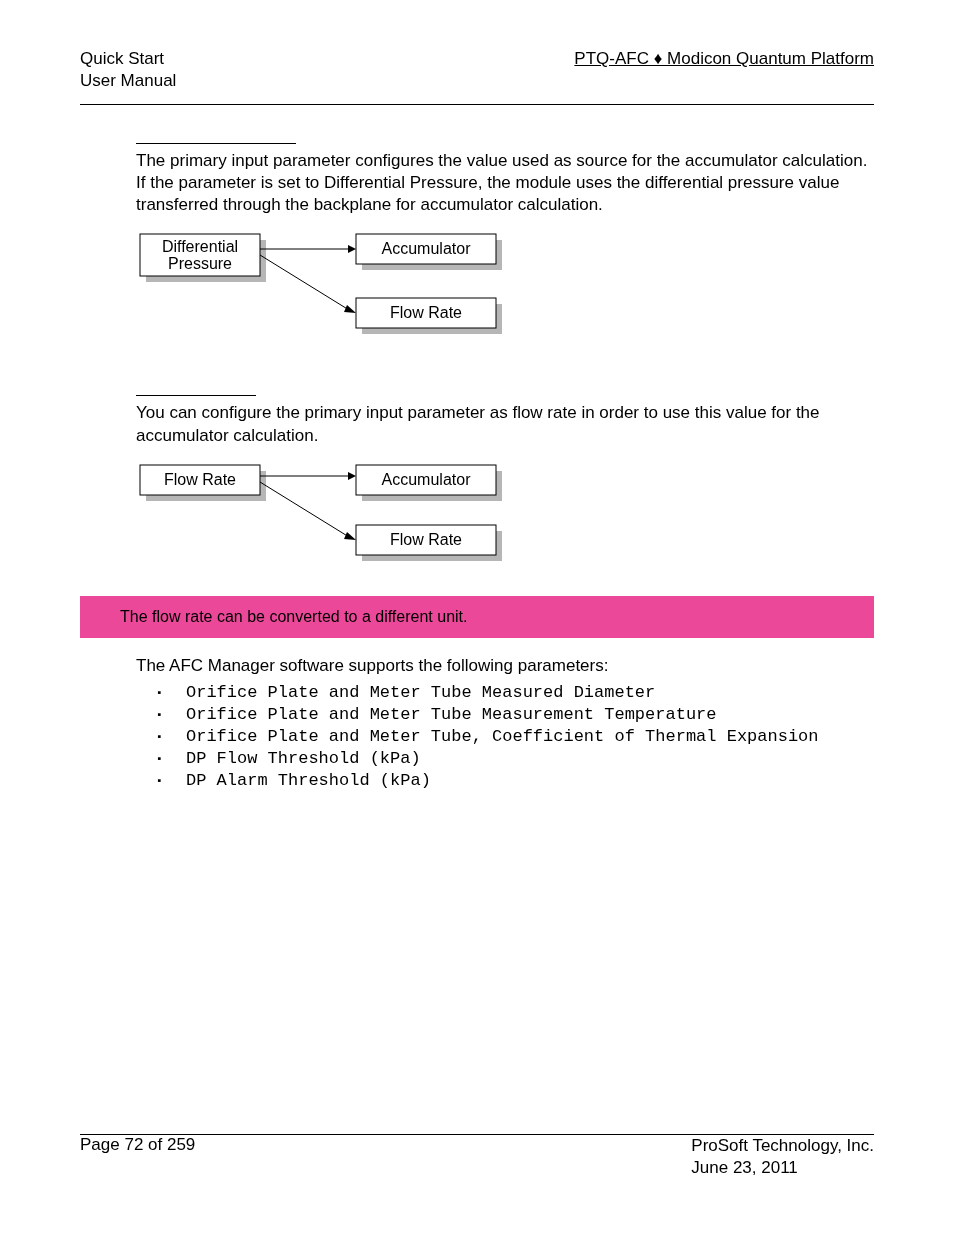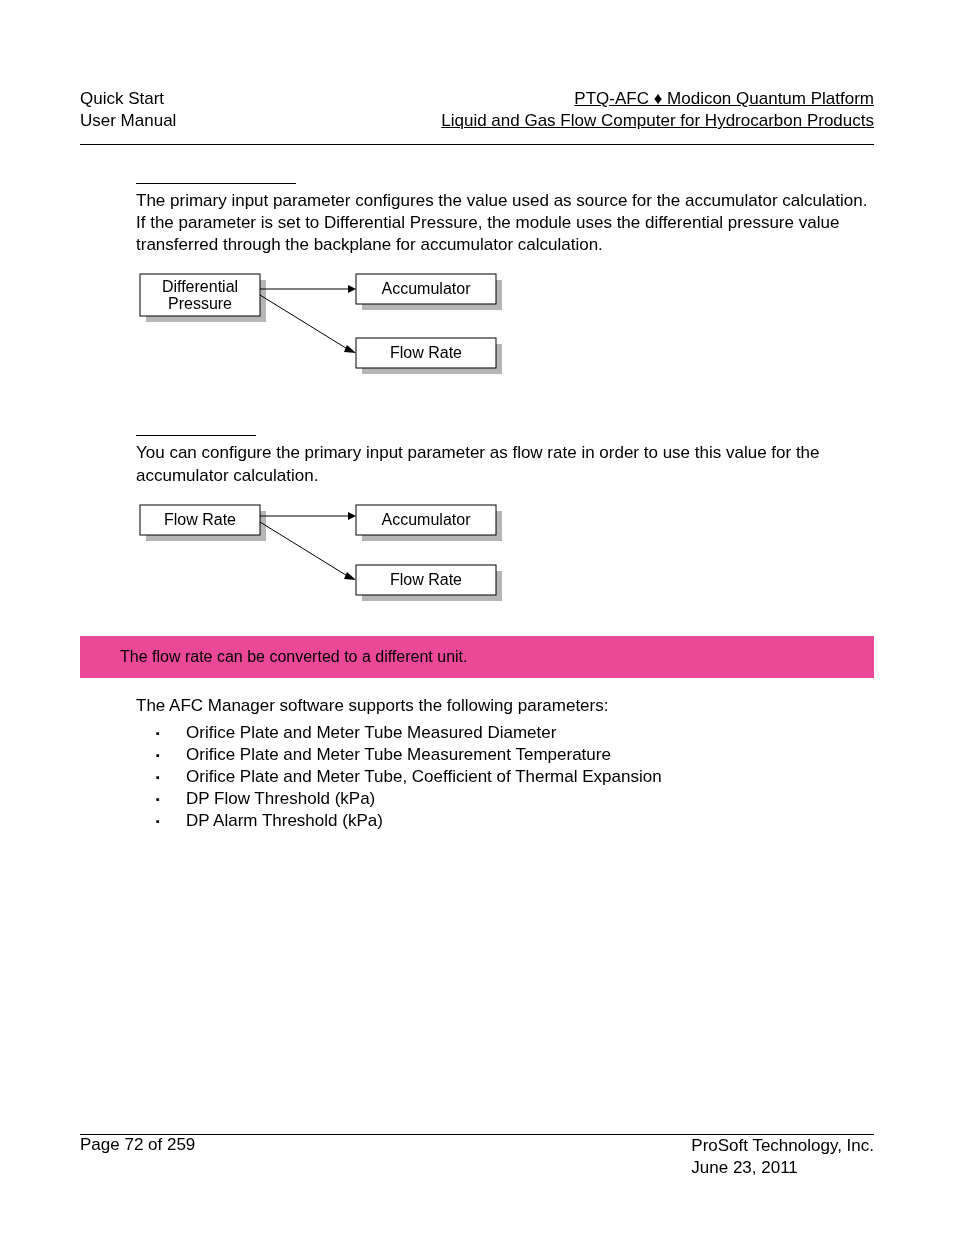--- a/index.html
+++ b/index.html
@@ -7,21 +7,21 @@
   body {
     width: 954px;
     height: 1235px;
     font-family: Arial, Helvetica, sans-serif;
     font-size: 17px;
     color: #000;
     background: #fff;
     position: relative;
   }
   .page {
-    padding: 88px 80px 0 80px;
+    padding: 48px 80px 0 80px;
   }
   .header {
     display: flex;
     justify-content: space-between;
     border-bottom: 1.5px solid #000;
     padding-bottom: 12px;
     margin-bottom: 38px;
   }
   .header-left, .header-right { line-height: 1.3; }
   .header-right { text-align: right; text-decoration: underline; }
@@ -51,20 +51,21 @@
     margin: 0 0 18px -56px;
     width: calc(100% + 60px);
   }
   .intro-params {
     margin-bottom: 6px;
   }
   ul.params {
     list-style: none;
     padding: 0;
     margin: 0 0 0 20px;
+    font-family: Liberation Mono, monospace;
   }
   ul.params li {
     position: relative;
     padding-left: 30px;
     line-height: 1.3;
   }
   ul.params li::before {
     content: "▪";
     position: absolute;
     left: 0;
@@ -111,21 +112,20 @@
 
 <div class="page">
 
   <div class="header">
     <div class="header-left">
       <div>Quick Start</div>
       <div>User Manual</div>
     </div>
     <div class="header-right">
       <div>PTQ-AFC ♦ Modicon Quantum Platform</div>
-      <div>Liquid and Gas Flow Computer for Hydrocarbon Products</div>
     </div>
   </div>
 
   <div class="content">
 
     <div class="divider"></div>
     <div class="para">The primary input parameter configures the value used as source for the accumulator calculation. If the parameter is set to Differential Pressure, the module uses the differential pressure value transferred through the backplane for accumulator calculation.</div>
 
     <div class="diagram-wrap">
       <svg width="380" height="120" viewBox="0 0 380 120">

